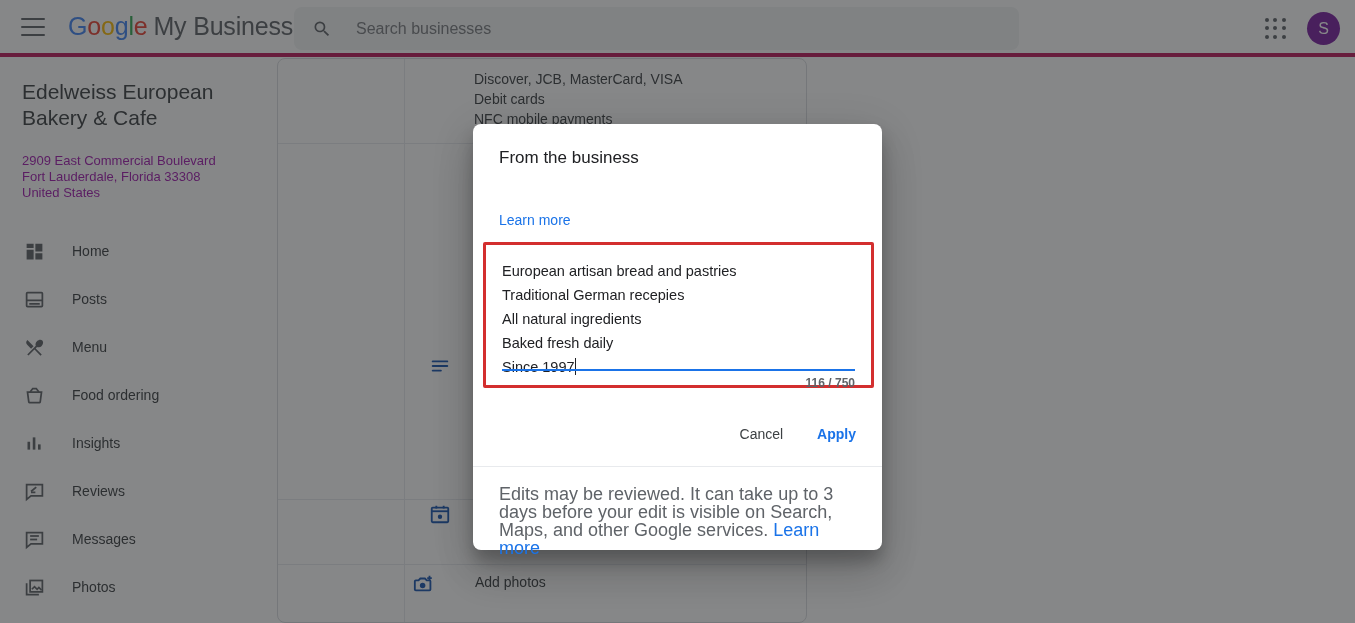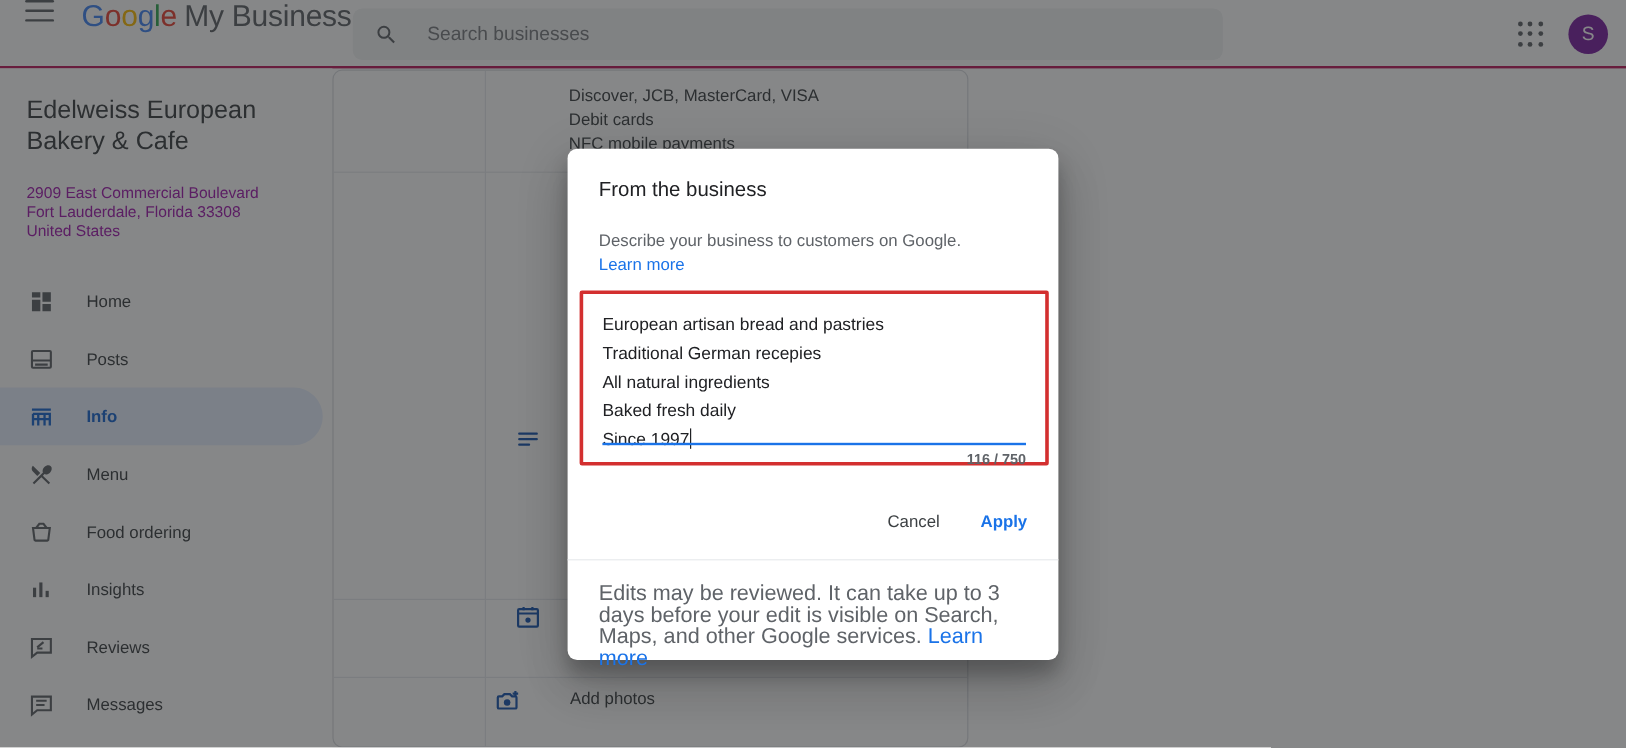--- a/index.html
+++ b/index.html
@@ -10,22 +10,22 @@
     overflow: hidden;
   }
   #root { position: relative; width: 1355px; height: 623px; }
 
   
   #page { position: absolute; inset: 0; background: #ffffff; }
 
   
   .appbar {
     position: absolute; left:0; top:0; width:1355px; height:57px;
-    background:#ffffff; display:flex; 
-    border-bottom: 2px solid #be185d;
+    background:#ffffff; display:flex; align-items:center;
+    border-bottom: 4px solid #be185d;
   }
   .hamburger { width:24px; height:18px; margin-left:21px; cursor:pointer;
     display:flex; flex-direction:column; justify-content:space-between; }
   .hamburger i { display:block; height:2px; background:#5f6368; border-radius:1px; }
   .brand { margin-left:23px; font-size:25px; letter-spacing:-0.2px; white-space:nowrap;
            font-family:"Liberation Sans", sans-serif; }
   .brand .g1{color:#4285F4}.brand .g2{color:#EA4335}.brand .g3{color:#FBBC05}
   .brand .g4{color:#4285F4}.brand .g5{color:#34A853}.brand .g6{color:#EA4335}
   .brand .mb{color:#5f6368; margin-left:6px;}
   .searchbox {
@@ -159,33 +159,20 @@
           <span class="ni">
             <svg width="21" height="21" viewBox="0 0 24 24" fill="none" stroke="currentColor" stroke-width="2">
                 <rect x="3" y="4" width="18" height="16" rx="1"></rect>
                 <line x1="3" y1="13" x2="21" y2="13"></line>
                 <line x1="6" y1="17" x2="18" y2="17"></line>
               </svg>
           </span>
           <span class="nl">Posts</span>
         </div>
 
-        <div class="nav-item active">
-          <span class="ni">
-            <svg width="21" height="21" viewBox="0 0 24 24" fill="none" stroke="currentColor" stroke-width="2.2">
-                <path d="M3 5h18"></path>
-                <path d="M4 9h16v11"></path>
-                <path d="M4 20V9"></path>
-                <path d="M9 9v11"></path>
-                <path d="M15 9v11"></path>
-                <path d="M4 14h16"></path>
-              </svg>
-          </span>
-          <span class="nl">Info</span>
-        </div>
 
         <div class="nav-item">
           <span class="ni">
             <svg width="21" height="21" viewBox="0 0 24 24" fill="currentColor">
                 <path d="M8.1 13.34l2.83-2.83L3.91 3.5a4 4 0 000 5.66l4.19 4.18zm6.78-1.81c1.53.71 3.68.21 5.27-1.38 1.91-1.91 2.28-4.65.81-6.12-1.46-1.46-4.2-1.1-6.12.81-1.59 1.59-2.09 3.74-1.38 5.27L3.7 19.87l1.41 1.41L12 14.41l6.88 6.88 1.41-1.41L13.41 13l1.47-1.47z"></path>
               </svg>
           </span>
           <span class="nl">Menu</span>
         </div>
 
@@ -302,21 +289,21 @@
 
   </div>
 
   <div class="scrim"></div>
 
   <div class="dialog">
 
     <div class="dlg-title">From the business</div>
 
     <div class="dlg-desc">
-      <span>Describe your business to customers on Google.</span><br>
+      <br>
       <span class="dlg-link">Learn more</span>
     </div>
 
     <div class="field-wrap">
       <div class="ta-text"><span>European artisan bread and pastries
 Traditional German recepies
 All natural ingredients
 Baked fresh daily
 Since 1997</span><span class="caret"></span></div>
       <div class="ta-underline"></div>

